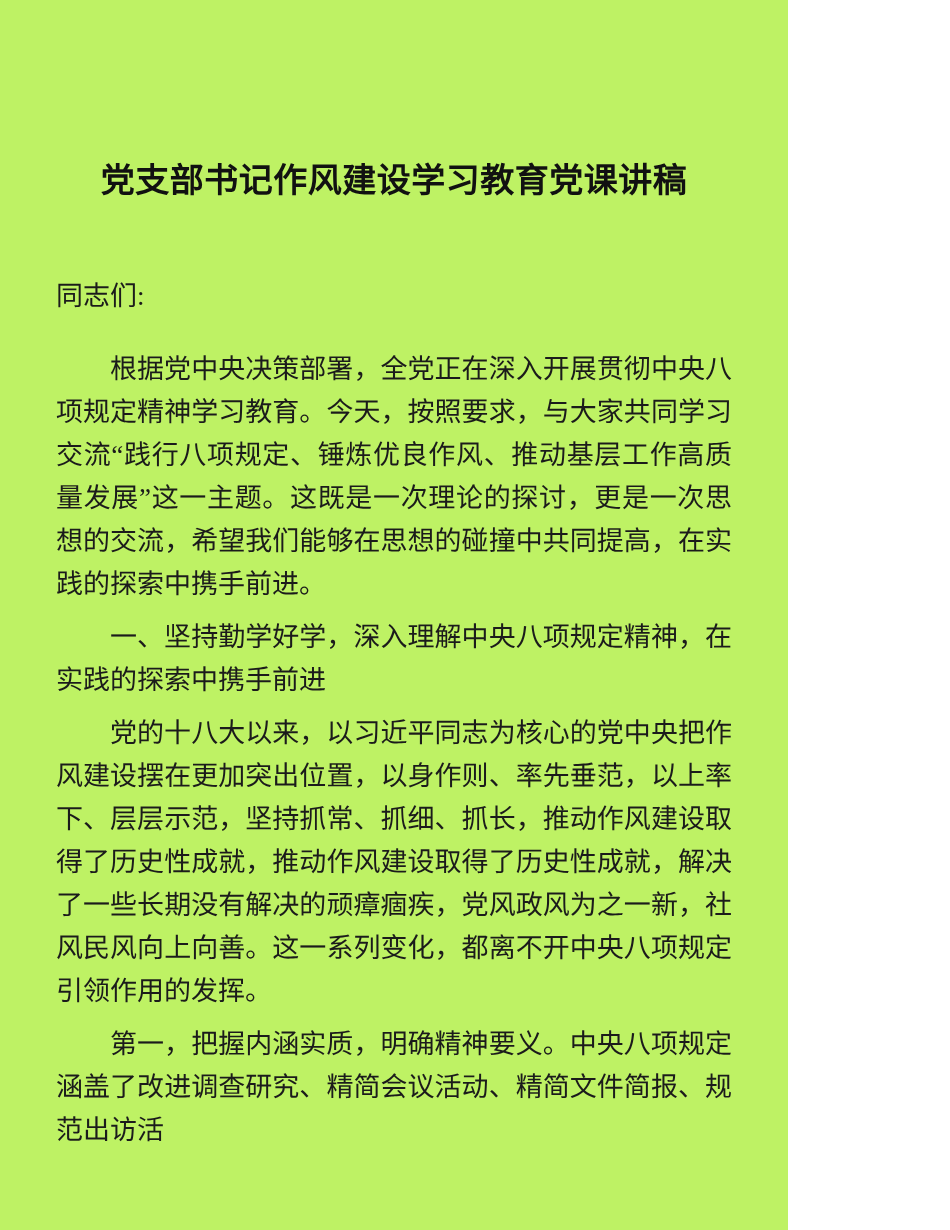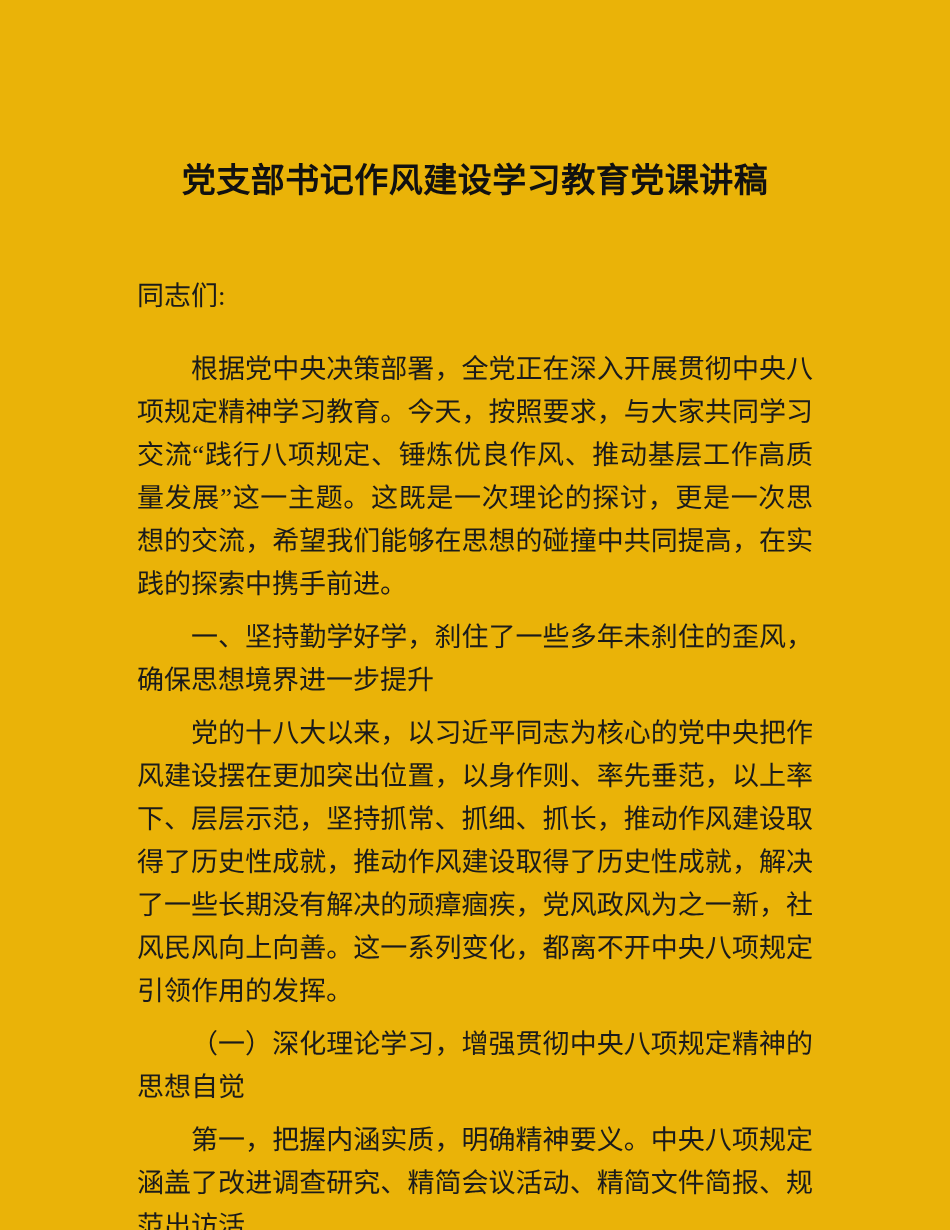--- a/index.html
+++ b/index.html
@@ -2,23 +2,23 @@
 <html lang="zh-CN"><head>
 <meta charset="utf-8">
 <style>
   html, body {
     margin: 0;
     padding: 0;
     background: #ffffff;
   }
   .page {
     position: relative;
-    width: 950px;
+    width: 788px;
     height: 1230px;
-    background: #eab308;
+    background: #bef264;
     overflow: hidden;
     color: #1b1b1b;
   }
   .doc-title {
     margin: 158px 0 0 0;
     text-align: center;
     font-family: "Liberation Sans", "DejaVu Sans", sans-serif;
     font-weight: bold;
     font-size: 34px;
     line-height: 44px;
@@ -50,22 +50,21 @@
 <div class="page">
 
   <h1 class="doc-title">党支部书记作风建设学习教育党课讲稿</h1>
 
   <div class="content">
 
     <p class="salutation">同志们:</p>
 
     <p class="body-para">根据党中央决策部署，全党正在深入开展贯彻中央八项规定精神学习教育。今天，按照要求，与大家共同学习交流“践行八项规定、锤炼优良作风、推动基层工作高质量发展”这一主题。这既是一次理论的探讨，更是一次思想的交流，希望我们能够在思想的碰撞中共同提高，在实践的探索中携手前进。</p>
 
-    <p class="heading-1">一、坚持勤学好学，刹住了一些多年未刹住的歪风，确保思想境界进一步提升</p>
+    <p class="heading-1">一、坚持勤学好学，深入理解中央八项规定精神，在实践的探索中携手前进</p>
 
     <p class="body-para">党的十八大以来，以习近平同志为核心的党中央把作风建设摆在更加突出位置，以身作则、率先垂范，以上率下、层层示范，坚持抓常、抓细、抓长，推动作风建设取得了历史性成就，推动作风建设取得了历史性成就，解决了一些长期没有解决的顽瘴痼疾，党风政风为之一新，社风民风向上向善。这一系列变化，都离不开中央八项规定引领作用的发挥。</p>
 
-    <p class="heading-2">（一）深化理论学习，增强贯彻中央八项规定精神的思想自觉</p>
 
     <p class="body-para">第一，把握内涵实质，明确精神要义。中央八项规定涵盖了改进调查研究、精简会议活动、精简文件简报、规范出访活</p>
 
   </div>
 </div>
 
 </body></html>

